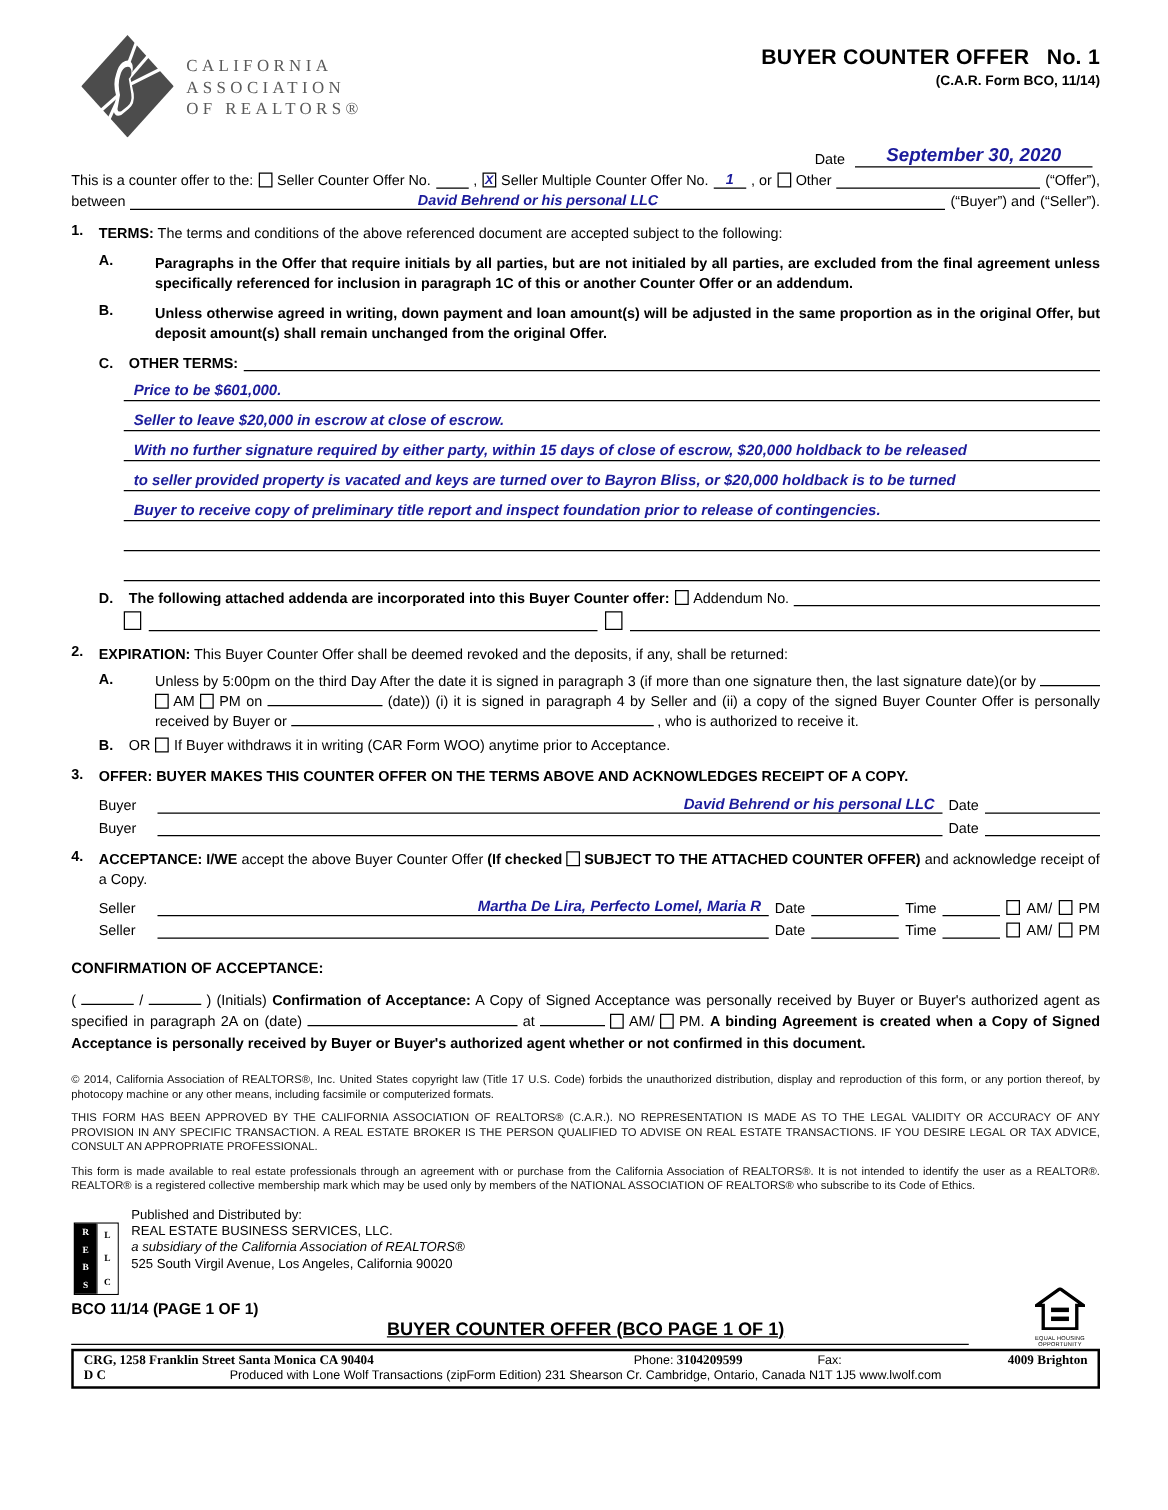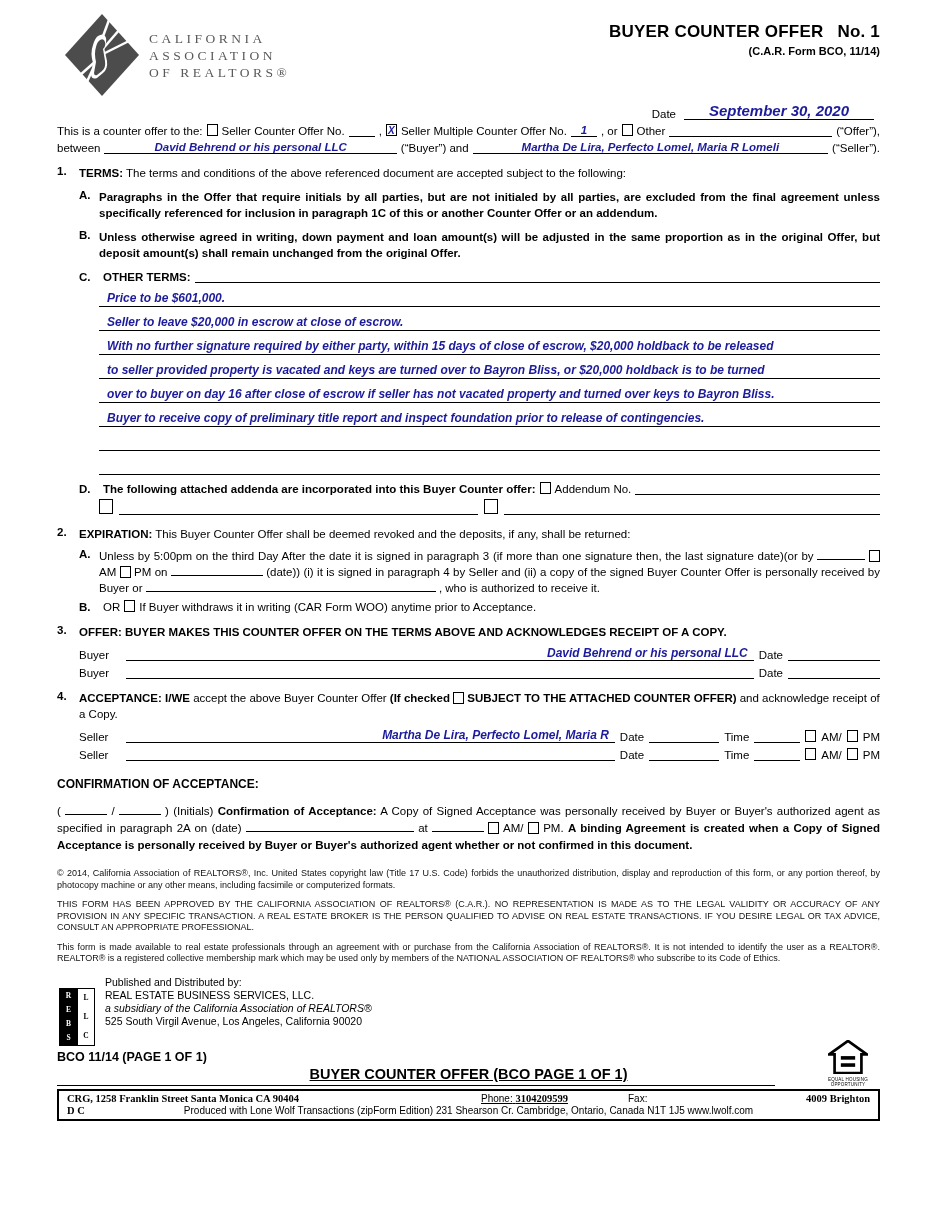--- a/index.html
+++ b/index.html
@@ -1,21 +1,21 @@
 <!DOCTYPE html>
 <html><head>
 <meta charset="utf-8">
 <style>
   * { margin:0; padding:0; box-sizing:border-box; }
   html,body { background:#fff; }
   body {
     width:934px; height:1208px; overflow:hidden; position:relative;
     color:#000; font-family:"Liberation Sans", sans-serif; font-size:11.5px;
   }
-  .page { padding:12px 54px 0 57px; }
+  .page { padding:26px 54px 0 57px; }
 
   
   .header { position:relative; height:88px; }
   .logo { position:absolute; left:8px; top:2px; display:flex; align-items:center; gap:10px; }
   .logo-text { color:#5a5a5a; font-family:"Liberation Serif", serif; font-size:13.5px; letter-spacing:3.5px; line-height:17px; }
   .title-block { position:absolute; left:0; right:0; top:10px; text-align:right; }
   .form-title { font-weight:bold; font-size:17px; letter-spacing:.2px; }
   .form-title .no { margin-left:14px; }
   .form-subtitle { font-weight:bold; font-size:11px; margin-top:3px; }
 
@@ -36,21 +36,21 @@
   .date-blank { width:190px; font-size:15px; }
   .iline { margin-top:4px; }
 
   
   .sec { display:flex; margin-top:11px; }
   .sec > .num { width:22px; font-weight:bold; flex:0 0 22px; }
   .sec > .body { flex:1; }
   .sub { display:flex; margin-top:8px; }
   .sub > .lbl { width:20px; flex:0 0 20px; font-weight:bold; }
   .sub > .txt { flex:1; }
-  .just { text-align:justify; }
+  .just { text-align:justify;margin-left:25px; }
   .boldpar { font-weight:bold; line-height:16px; }
   .par { line-height:16px; }
 
   
   .termrow { margin-left:20px; border-bottom:1px solid #000; height:24px; padding:0 4px 1px 8px;
              display:flex; align-items:flex-end; font-size:12px; }
   .crow { margin-top:9px; }
 
   
   .sigrow { display:flex; align-items:flex-end; gap:5px; margin-top:6px; }
@@ -85,21 +85,21 @@
   .ftr-title { text-align:center; font-weight:bold; font-size:14.5px; padding-bottom:3px;text-decoration:underline; }
   .ftr-rule { border-bottom:1.5px solid #000; margin-right:105px; }
   .eh { position:absolute; right:6px; top:-26px; width:52px; text-align:center; }
   .eh-label { font-size:4.5px; letter-spacing:.2px; line-height:5px; margin-top:1px; }
   .ftr-box { border:2px solid #000; margin-top:3px; padding:2px 8px 3px 8px; font-size:10px; }
   .ftr-r1 { display:flex; align-items:flex-start; }
   .ftr-r2 { display:flex; align-items:flex-start; margin-top:1px; }
   .serifb { font-family:"Liberation Serif", serif; font-weight:bold; font-size:10.5px; }
   .ftr-left { flex:0 0 330px; }
   .ftr-mid { flex:1; display:flex; }
-  .ftr-phone { margin-left:84px;text-decoration:underline; }
+  .ftr-phone { margin-left:110px; }
   .ftr-fax { margin-left:60px; }
   .ftr-right { flex:0 0 95px; text-align:right; }
   .ftr-produced { flex:1; text-align:center; }
 </style>
 </head>
 <body>
 
 <div class="page">
 
   <div class="header">
@@ -149,21 +149,20 @@
     <span class="t">Other</span>
     <span class="blank grow"></span>
     <span class="t">(“Offer”),</span>
   </div>
 
 
   <div class="flexline iline">
     <span class="t">between</span>
     <span class="blank grow fill" style="flex-grow:1">David Behrend or his personal LLC</span>
     <span class="t">(“Buyer”) and</span>
-    <span class="blank grow fill" style="flex-grow:1.25">Martha De Lira, Perfecto Lomel, Maria R Lomeli</span>
     <span class="t">(“Seller”).</span>
   </div>
 
   <div class="sec">
     <div class="num">1.</div>
     <div class="body">
       <div class="par">
         <span class="b">TERMS:</span>
         <span>The terms and conditions of the above referenced document are accepted subject to the following:</span>
       </div>
@@ -188,23 +187,20 @@
           <span class="fill">Price to be $601,000.</span>
         </div>
       <div class="termrow">
           <span class="fill">Seller to leave $20,000 in escrow at close of escrow.</span>
         </div>
       <div class="termrow">
           <span class="fill">With no further signature required by either party, within 15 days of close of escrow, $20,000 holdback to be released</span>
         </div>
       <div class="termrow">
           <span class="fill">to seller provided property is vacated and keys are turned over to Bayron Bliss, or $20,000 holdback is to be turned</span>
-        </div>
-      <div class="termrow">
-          <span class="fill">over to buyer on day 16 after close of escrow if seller has not vacated property and turned over keys to Bayron Bliss.</span>
         </div>
       <div class="termrow">
           <span class="fill">Buyer to receive copy of preliminary title report and inspect foundation prior to release of contingencies.</span>
         </div>
       <div class="termrow">
           <span class="fill"></span>
         </div>
       <div class="termrow">
           <span class="fill"></span>
         </div>

